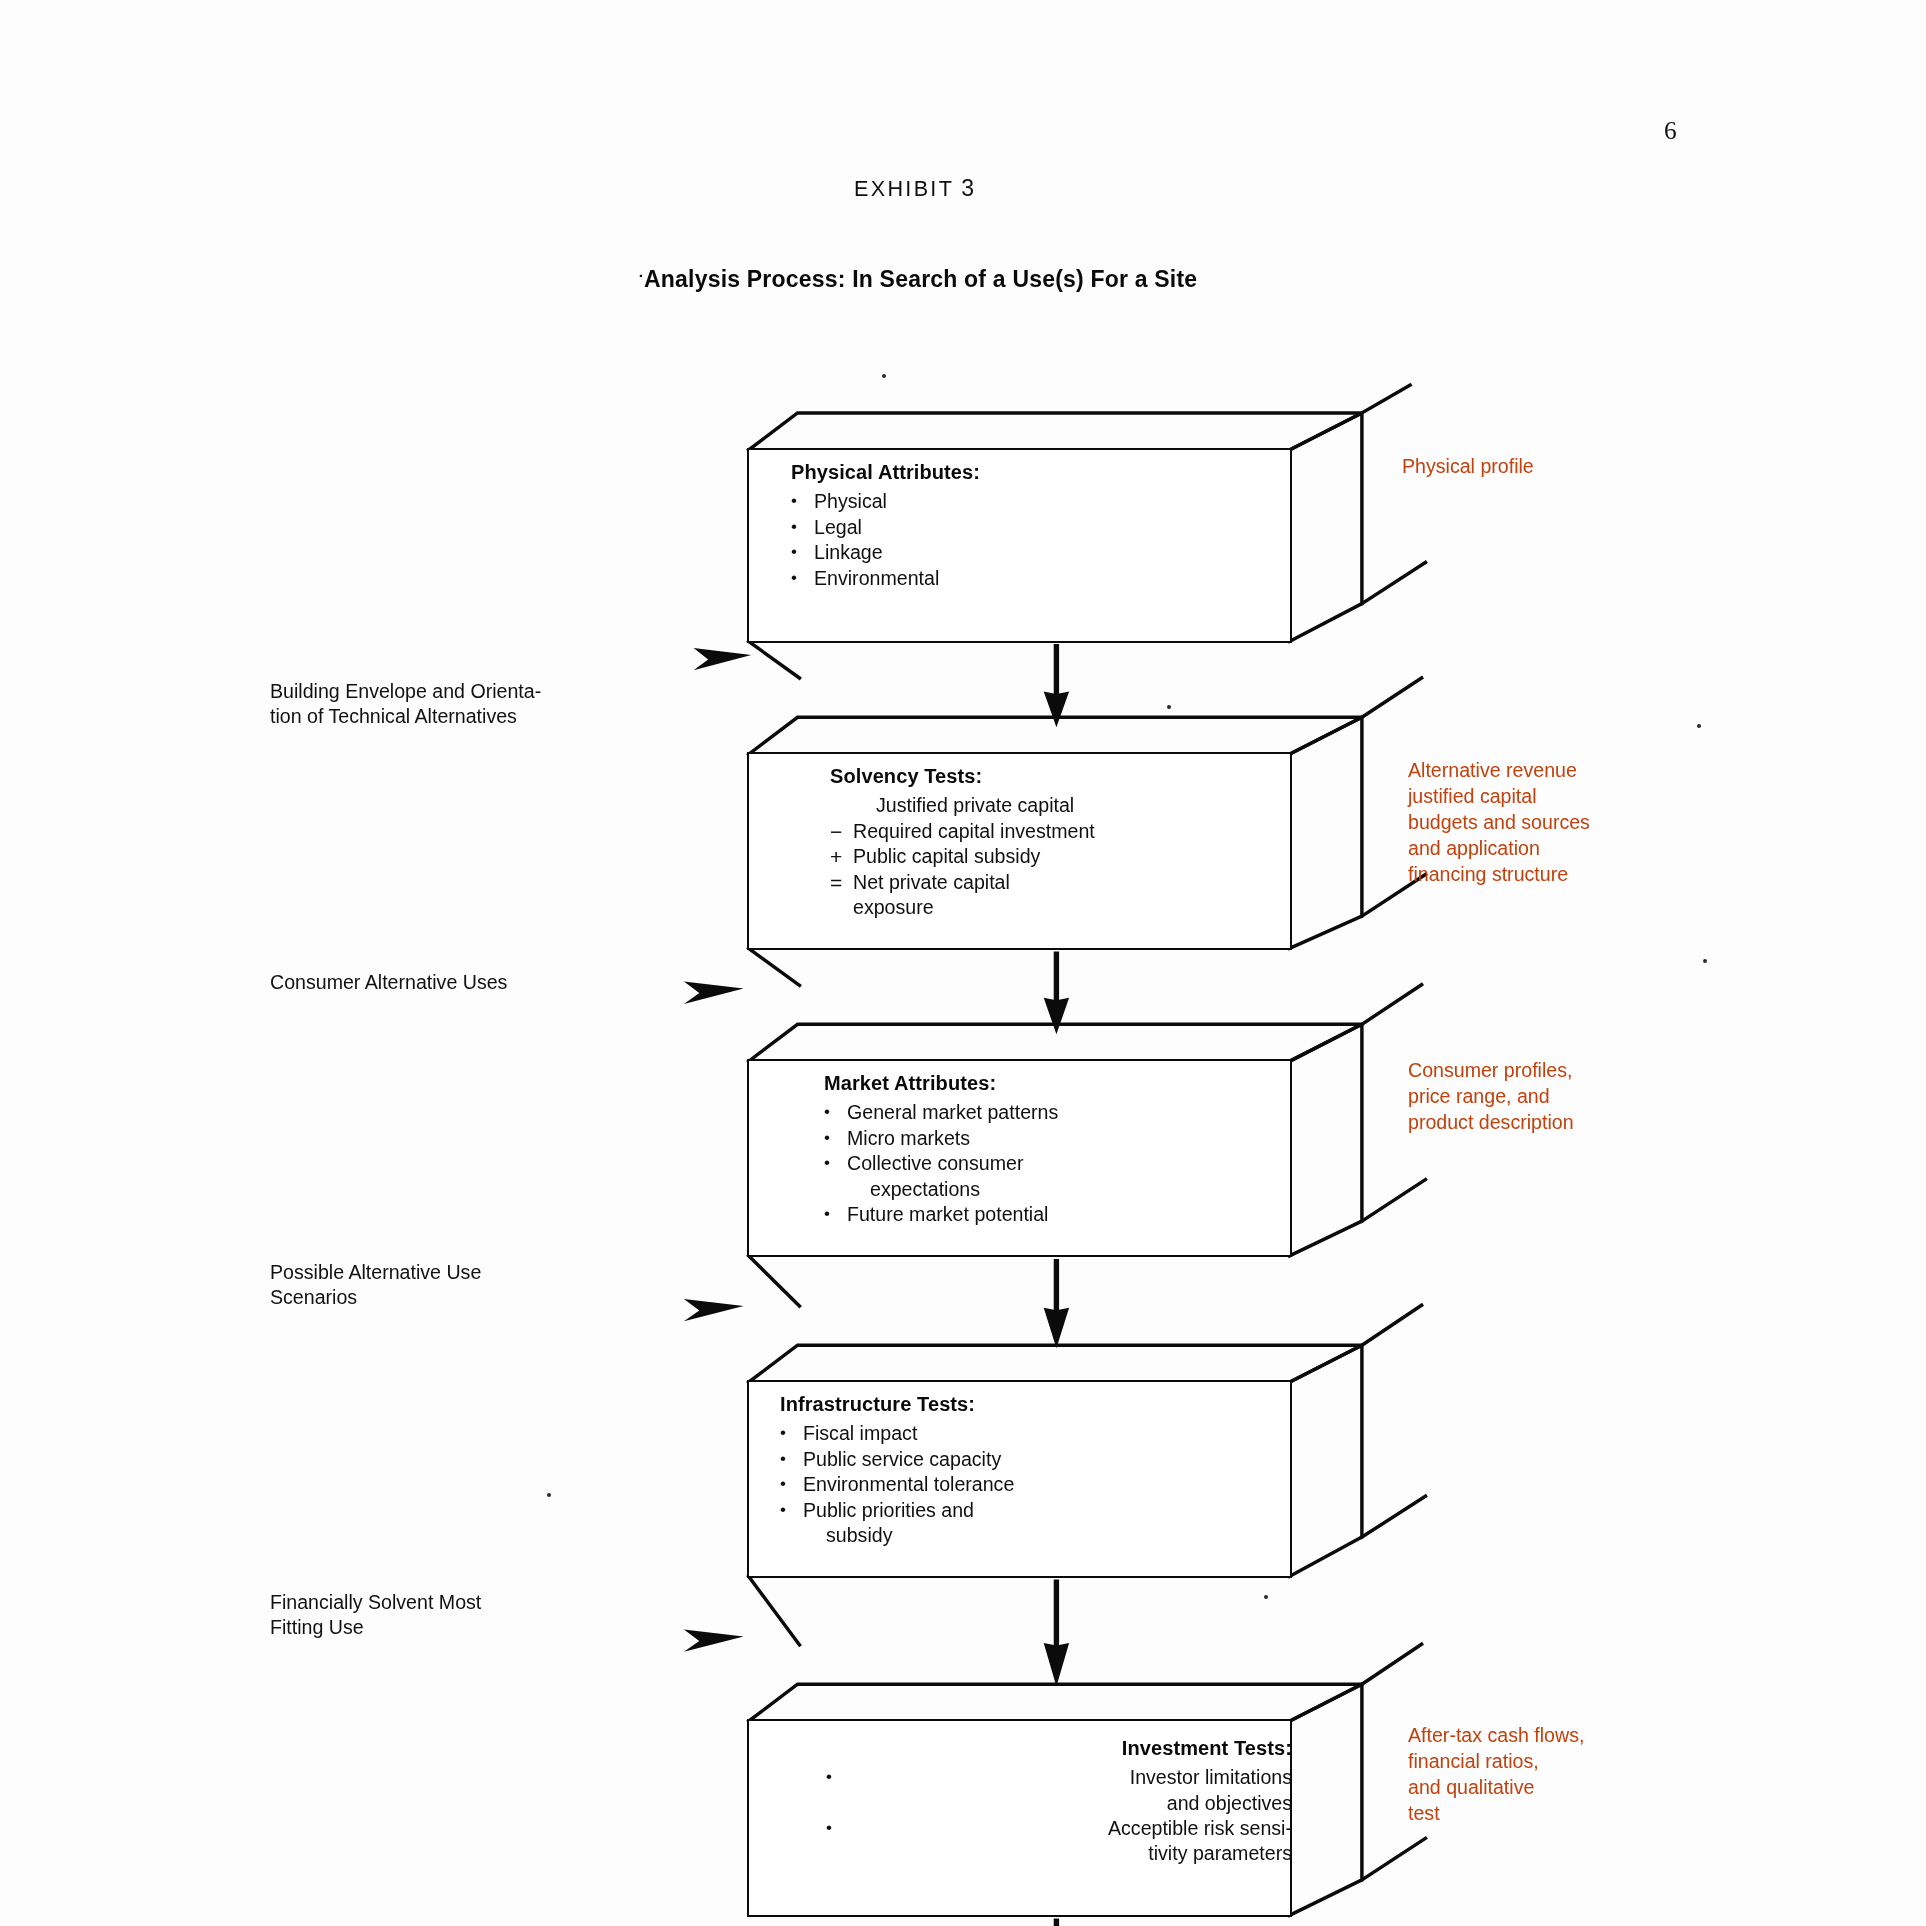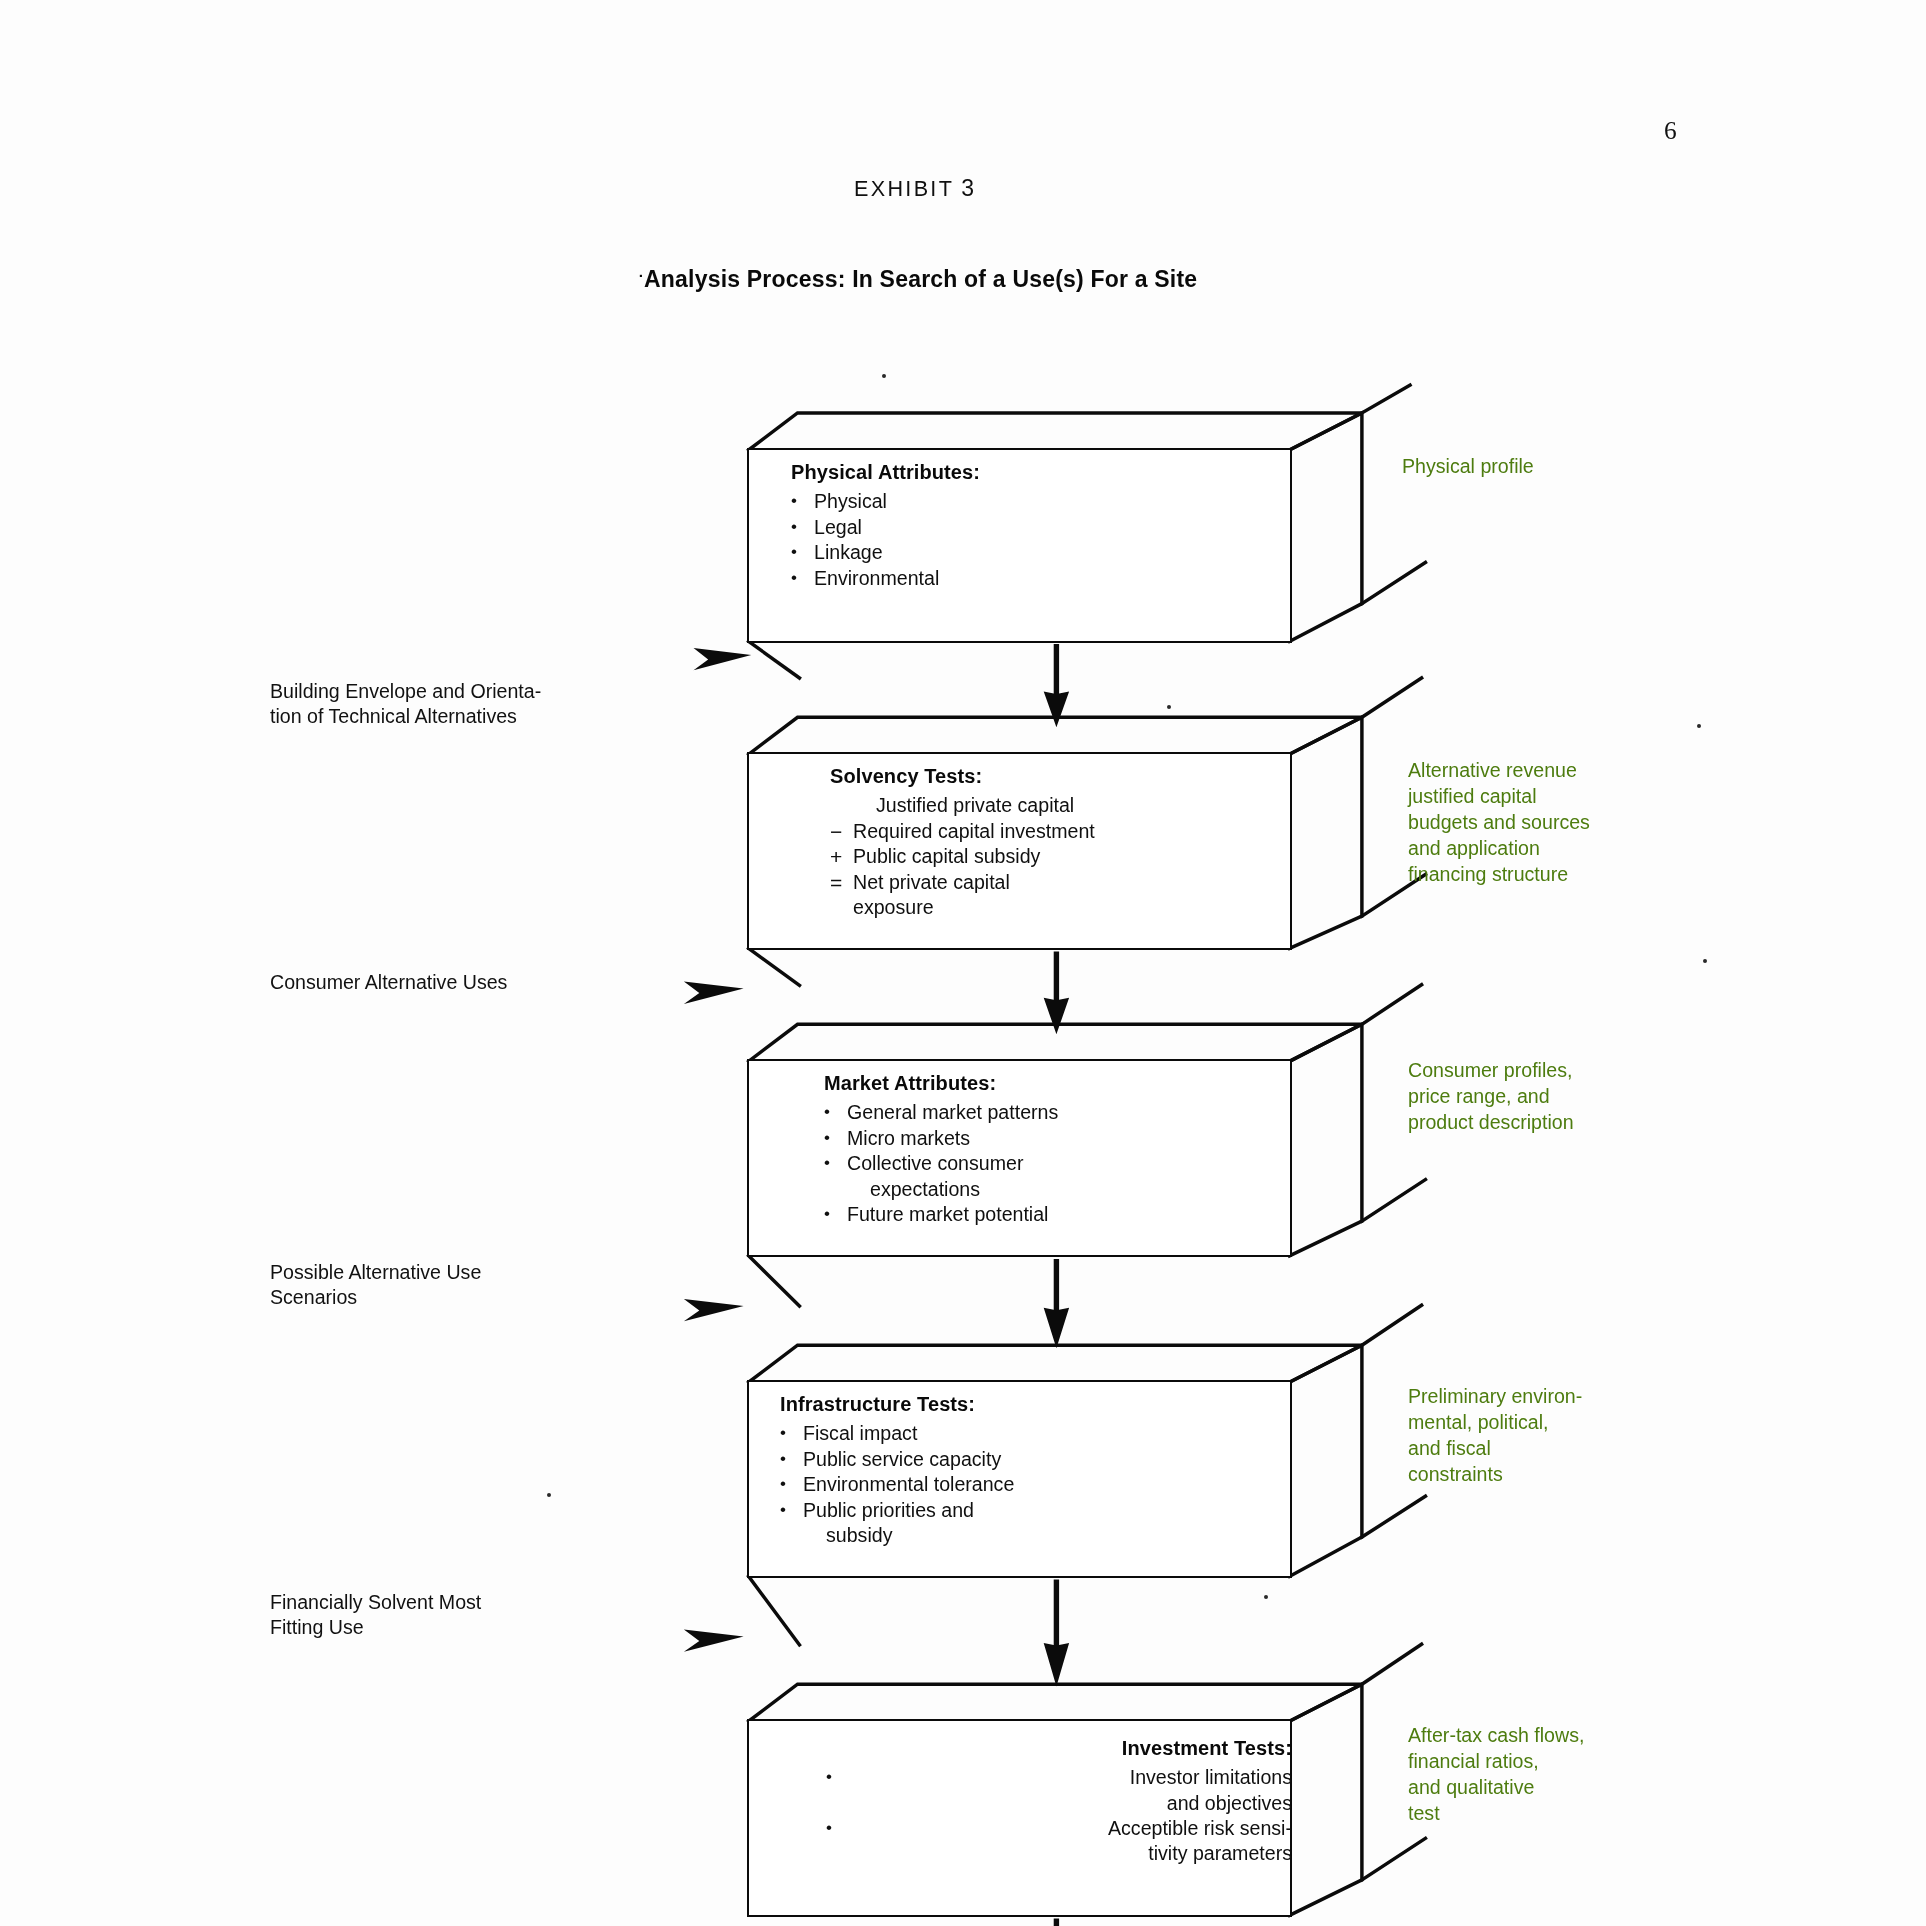--- a/index.html
+++ b/index.html
@@ -139,21 +139,21 @@
     color: #111;
     text-align: left;
     white-space: pre-line;
   }
 
   
   .right-note {
     position: absolute;
     font-size: 19.6px;
     line-height: 1.33;
-    color: #4d7c0f;
+    color: #c2410c;
     white-space: pre-line;
   }
 
   
   .speck {
     position: absolute;
     background: #2a2a2a;
     border-radius: 50%;
   }
 </style>
@@ -310,24 +310,20 @@
     <div class="right-note" style="left:1408px; top:757px; width:347px;">Alternative revenue
 justified capital
 budgets and sources
 and application
 financing structure</div>
 
     <div class="right-note" style="left:1408px; top:1057px; width:347px;">Consumer profiles,
 price range, and
 product description</div>
 
-    <div class="right-note" style="left:1408px; top:1383px; width:362px;">Preliminary environ-
-mental, political,
-and fiscal
-constraints</div>
 
     <div class="right-note" style="left:1408px; top:1722px; width:362px;">After-tax cash flows,
 financial ratios,
 and qualitative
 test</div>
 
     <div class="speck" style="left:1167px; top:705px; width:4.2px; height:4.2px;"></div>
     <div class="speck" style="left:1697px; top:724px; width:3.9px; height:3.9px;"></div>
     <div class="speck" style="left:1703px; top:959px; width:3.9px; height:3.9px;"></div>
     <div class="speck" style="left:547px; top:1493px; width:4.2px; height:4.2px;"></div>

